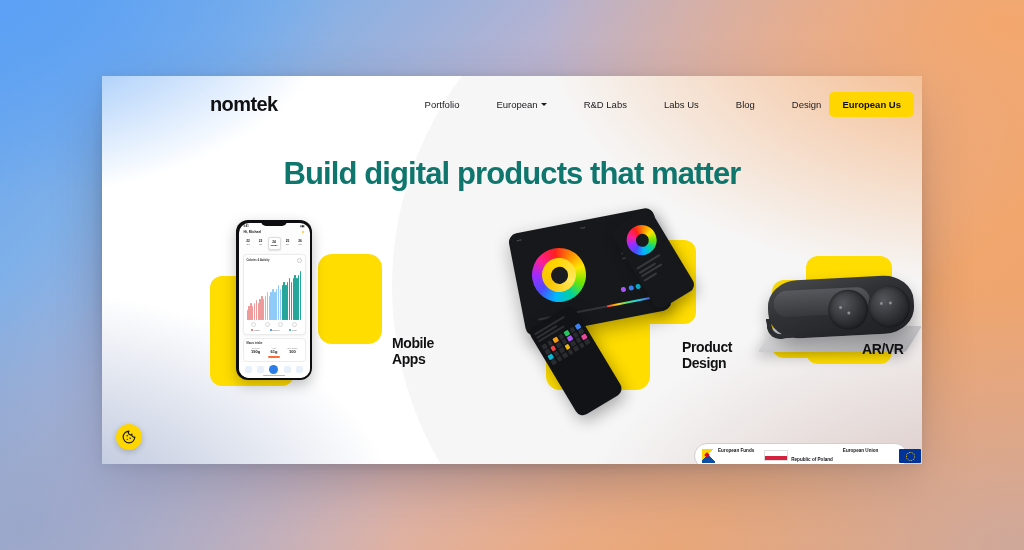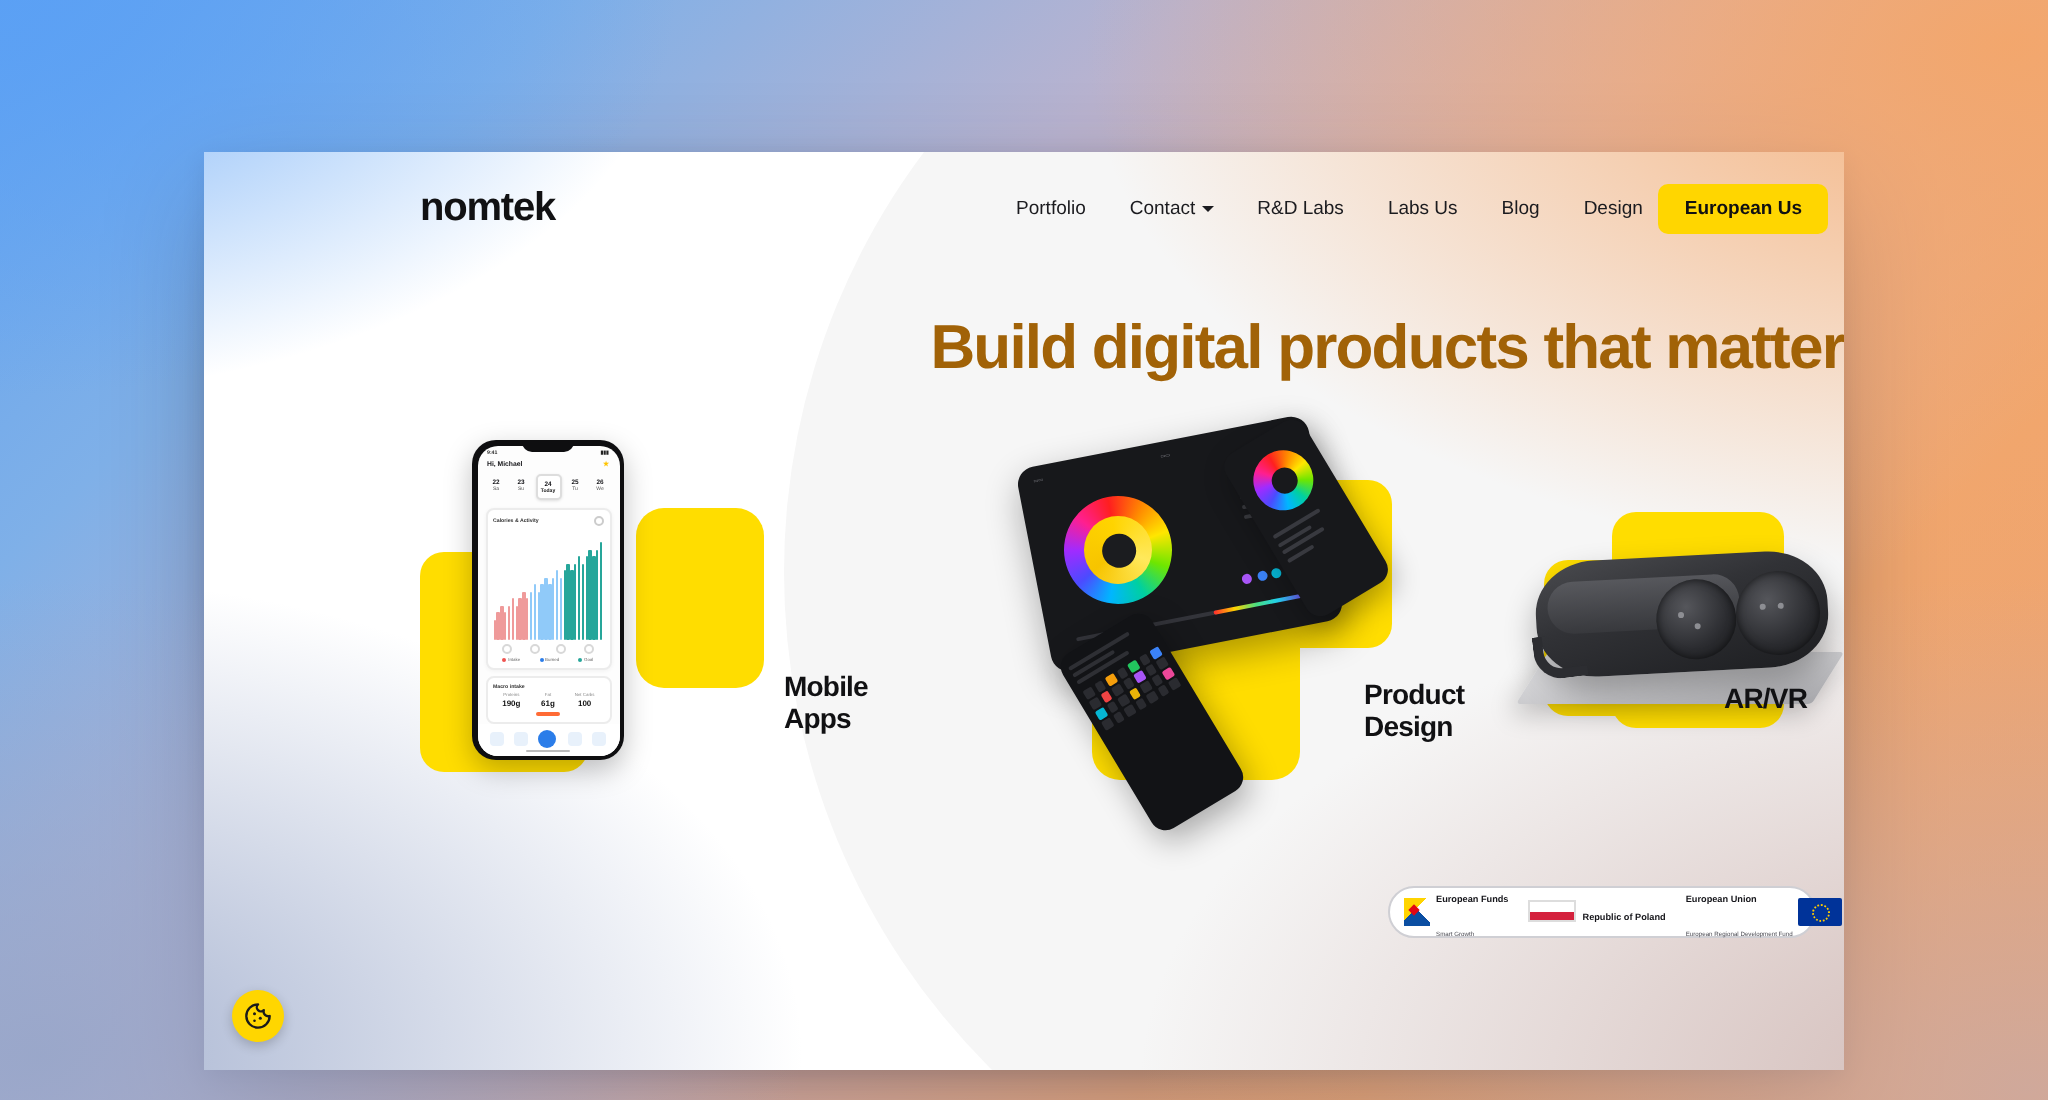--- a/index.html
+++ b/index.html
@@ -36,21 +36,21 @@
       radial-gradient(ellipse 55% 60% at 0% 0%, rgba(90,160,245,0.9) 0%, rgba(90,160,245,0) 60%);
     pointer-events: none;
   }
 
   
   #page-card {
     position: absolute;
     left: 102px;
     top: 76px;
     width: 820px;
-    height: 459px;
+    height: 388px;
     background: #ffffff;
     overflow: hidden;
     box-shadow: 0 18px 46px rgba(40,40,60,0.30), 0 3px 10px rgba(40,40,60,0.16);
   }
 
   
   .swoosh {
     position: absolute;
     right: -170px;
     top: -140px;
@@ -72,21 +72,21 @@
   }
   .logo {
     font-size: 20px;
     font-weight: 700;
     letter-spacing: -0.6px;
     color: #111113;
   }
   .nav-links {
     display: flex;
     align-items: center;
-    gap: 22px;
+    gap: 37px;
     margin-left: auto;
     margin-right: 8px;
   }
   .nav-link {
     font-size: 9.5px;
     font-weight: 500;
     color: #1b1b1f;
     white-space: nowrap;
     display: flex;
     align-items: center;
@@ -117,22 +117,21 @@
   .hero {
     position: relative;
     z-index: 3;
     text-align: center;
     margin-top: 24px;
   }
   .hero h1 {
     font-size: 31px;
     font-weight: 800;
     letter-spacing: -0.9px;
-    color: #a16207;
-    text-align: right;
+    color: #0f766e;
   }
   .hero p {
     margin-top: 22px;
     font-size: 12.5px;
     font-weight: 600;
     color: #1d1d21;
     letter-spacing: -0.15px;
   }
 
   
@@ -403,21 +402,21 @@
     <div class="swoosh"></div>
 
     <div class="navbar">
       <div class="logo">nomtek</div>
 
       <div class="nav-links">
         <div class="nav-link">
           <span>Portfolio</span>
         </div>
         <div class="nav-link">
-          <span>Contact</span>
+          <span>European</span>
           <span class="chev"></span>
         </div>
         <div class="nav-link">
           <span>R&amp;D Labs</span>
         </div>
         <div class="nav-link">
           <span>Labs Us</span>
         </div>
         <div class="nav-link">
           <span>Blog</span>

